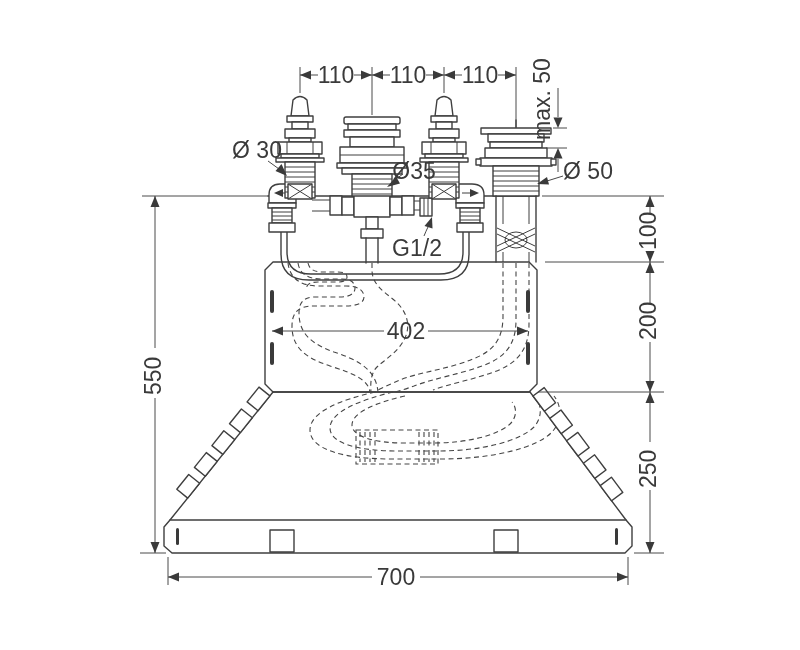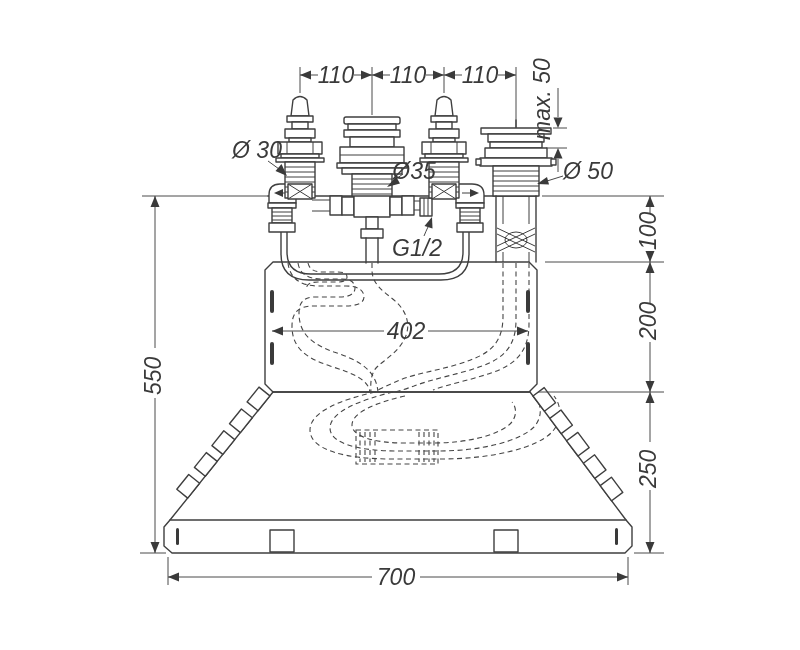--- a/index.html
+++ b/index.html
@@ -1,17 +1,17 @@
 <!DOCTYPE html>
 <html><head>
 <meta charset="utf-8">
 <style>
   html,body{margin:0;padding:0;background:#ffffff;}
   .stage{position:relative;width:800px;height:650px;background:#ffffff;overflow:hidden;
-         font-family:"Liberation Sans", sans-serif;font-style:italic;}
+         font-family:"Liberation Sans", sans-serif;}
   svg{display:block}
   .part{fill:#ffffff;stroke:#3f3f3f;stroke-width:1.4;stroke-linejoin:round;}
   .ln{fill:none;stroke:#3f3f3f;stroke-width:1.4;stroke-linejoin:round;stroke-linecap:round;}
   .thin{fill:none;stroke:#3f3f3f;stroke-width:1;}
   .dsh{fill:none;stroke:#454545;stroke-width:1.1;stroke-dasharray:5 3.5;}
   .dim{fill:none;stroke:#4a4a4a;stroke-width:1;}
   .arw{fill:#3a3a3a;stroke:none;}
   .slot{fill:#3a3a3a;stroke:none;}
   .txt{fill:#3a3a3a;font-size:23px;}
   .tmid{text-anchor:middle;}

